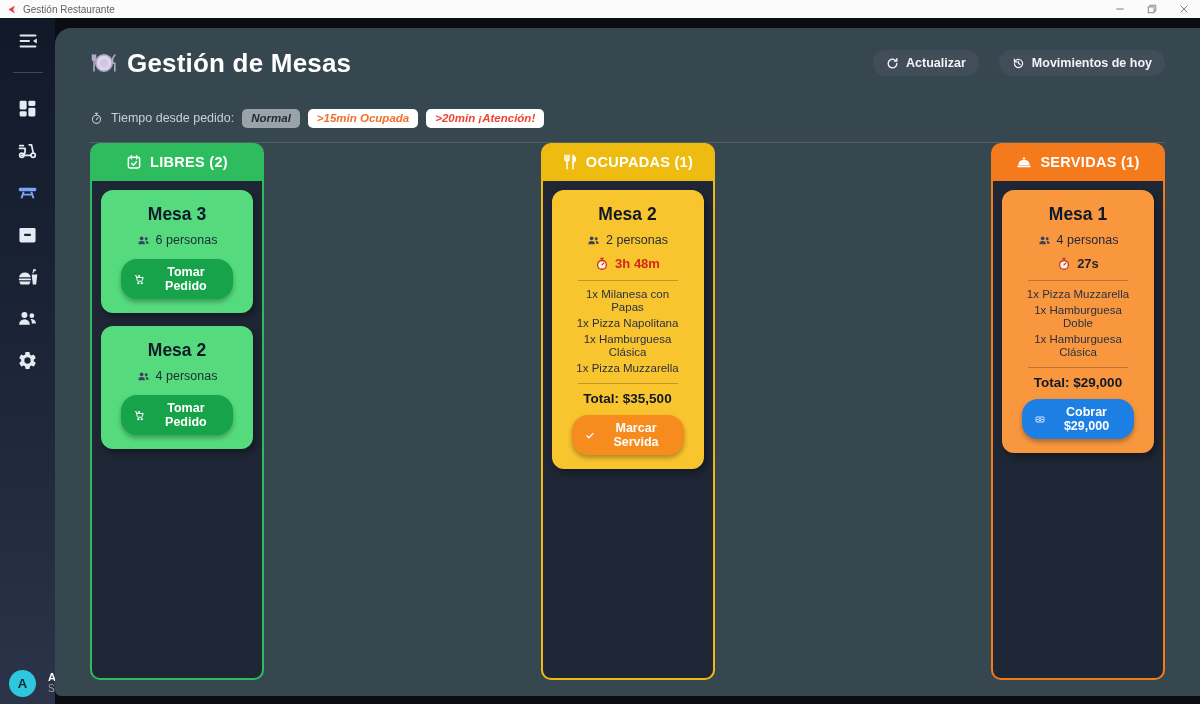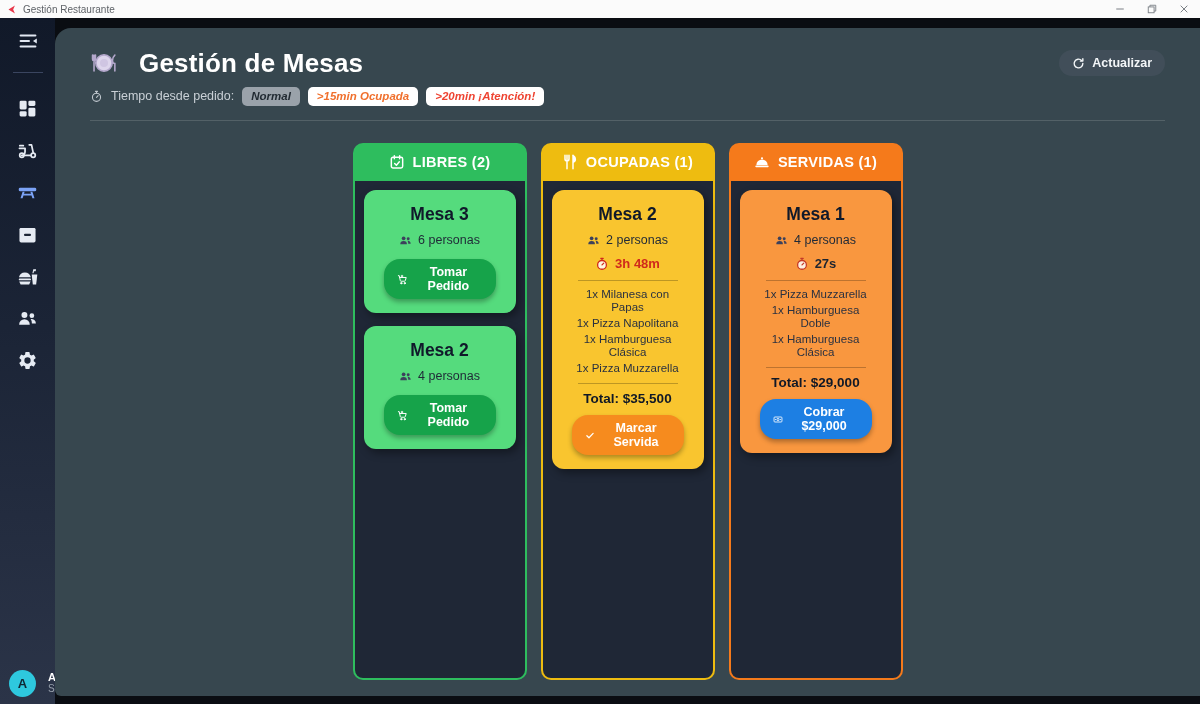--- a/index.html
+++ b/index.html
@@ -28,39 +28,39 @@
   .sb-item.active{color:var(--active-nav,#7ca3f6);}
   .sb-footer{position:absolute;left:0;bottom:5px;width:55px;height:30px;cursor:pointer;}
   .avatar{position:absolute;left:9px;top:1px;width:27px;height:27px;border-radius:50%;background:var(--avatar,#2ec8de);color:#0f2733;font-weight:bold;font-size:13px;display:flex;align-items:center;justify-content:center;}
   .sb-user-text{position:absolute;left:48px;top:2px;width:10px;overflow:hidden;white-space:nowrap;}
   .sb-user-name{color:#ffffff;font-weight:bold;font-size:11px;line-height:12px;}
   .sb-user-sub{color:#98a1ad;font-size:10px;line-height:11px;}
 
   
   .panel{position:absolute;left:55px;top:10px;right:0;bottom:8px;background:#37474f;border-radius:16px 0 0 6px;box-sizing:border-box;padding:16px 35px 0 35px;z-index:2;}
   .panel-head{display:flex;align-items:center;justify-content:space-between;height:38px;}
-  .ph-left{display:flex;align-items:center;gap:21px;}
+  .ph-left{display:flex;align-items:center;gap:9px;}
   .plate-icn{width:28px;height:28px;display:inline-flex;}
   .page-title{margin:0;color:#ffffff;font-size:26px;font-weight:bold;letter-spacing:.2px;}
   .ph-actions{display:flex;gap:20px;}
   .head-btn{display:inline-flex;align-items:center;gap:7px;background:#414e59;border:none;border-radius:17px;color:#f2f5f7;font-family:inherit;font-weight:bold;font-size:12.5px;padding:6px 13px;cursor:pointer;}
   .head-btn .icn{width:13px;height:13px;}
 
   
-  .legend{margin-top:4px;display:flex;align-items:center;gap:8px;color:#c9d0d6;font-size:12.5px;height:20px;}
+  .legend{margin-top:26px;display:flex;align-items:center;gap:8px;color:#c9d0d6;font-size:12.5px;height:20px;}
   .legend .icn{width:13px;height:13px;color:#c0c8cf;}
   .badge{font-size:11.5px;font-weight:bold;padding:2.5px 9px;border-radius:5px;line-height:14px;font-style:italic;}
   .badge-normal{background:#9aa2aa;color:#222b33;}
   .badge-warning{background:#ffffff;color:#f0702d;}
   .badge-alert{background:#ffffff;color:#ee4331;}
 
   .rule{margin:14px 0 0 0;border:none;border-top:1px solid rgba(255,255,255,.14);}
 
   
-  .columns{margin-top:22px;display:flex;justify-content:center;gap:14px;}
+  .columns{display:flex;justify-content:space-between;gap:14px;}
   .column{width:174px;}
   .col-header{height:38px;border-radius:10px 10px 0 0;display:flex;align-items:center;justify-content:center;gap:8px;color:#fff;font-weight:800;font-size:14.5px;letter-spacing:.3px;}
   .col-header .icn{width:16px;height:16px;}
   .col-libres .col-header{background:var(--libres-accent);}
   .col-ocupadas .col-header{background:var(--ocupadas-accent);}
   .col-servidas .col-header{background:var(--servidas-accent);}
   .col-body{height:499px;background:#1f2736;border:2px solid;border-top:none;border-radius:0 0 10px 10px;box-sizing:border-box;padding:9px;display:flex;flex-direction:column;gap:13px;}
   .col-libres .col-body{border-color:var(--libres-accent);}
   .col-ocupadas .col-body{border-color:var(--ocupadas-accent);}
   .col-servidas .col-body{border-color:var(--servidas-accent);}
@@ -227,20 +227,30 @@
         <div class="ph-actions">
           <button class="head-btn">
             <span class="icn">
               <svg viewBox="0 0 24 24" fill="none" stroke="currentColor" stroke-width="2.6" stroke-linecap="round" stroke-linejoin="round">
                   <path d="M20 12a8 8 0 1 1-2.3-5.6"></path>
                   <path d="M20 3v4.6h-4.6"></path>
                 </svg>
             </span>
             <span>Actualizar</span>
           </button>
+          <button class="head-btn">
+            <span class="icn">
+              <svg viewBox="0 0 24 24" fill="none" stroke="currentColor" stroke-width="2.2" stroke-linecap="round" stroke-linejoin="round">
+                  <path d="M4.5 12a7.5 7.5 0 1 0 2.2-5.3L4.5 8.9"></path>
+                  <path d="M4.5 4v5h5"></path>
+                  <path d="M12 8.5V12l2.8 1.6"></path>
+                </svg>
+            </span>
+            <span>Movimientos de hoy</span>
+          </button>
         </div>
       </div>
 
       <div class="legend">
         <span class="icn">
           <svg viewBox="0 0 24 24" fill="none" stroke="currentColor" stroke-width="2" stroke-linecap="round">
               <circle cx="12" cy="13.5" r="7.5"></circle>
               <path d="M10 2.5h4M12 2.5v3"></path>
               <path d="M12 13.5l3-3"></path>
             </svg>

